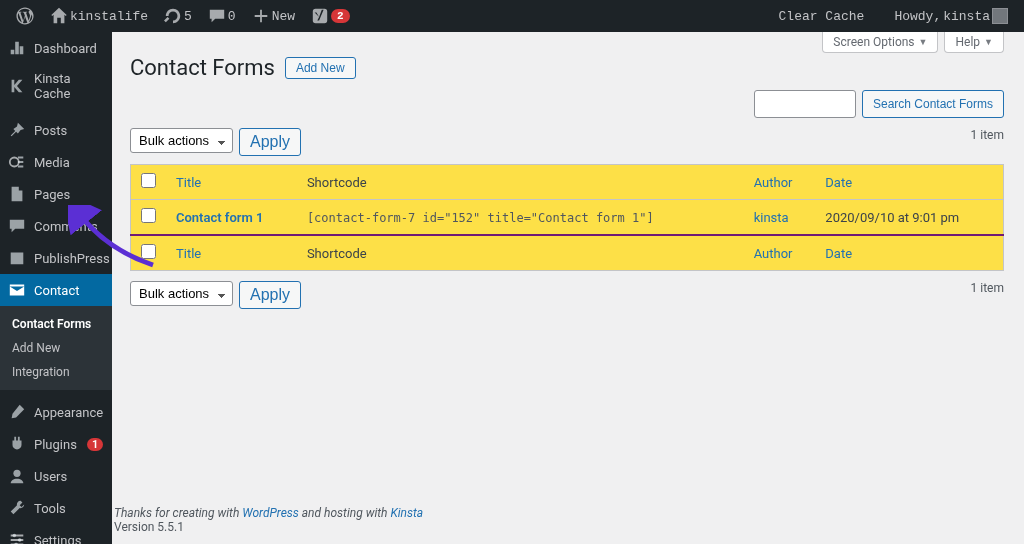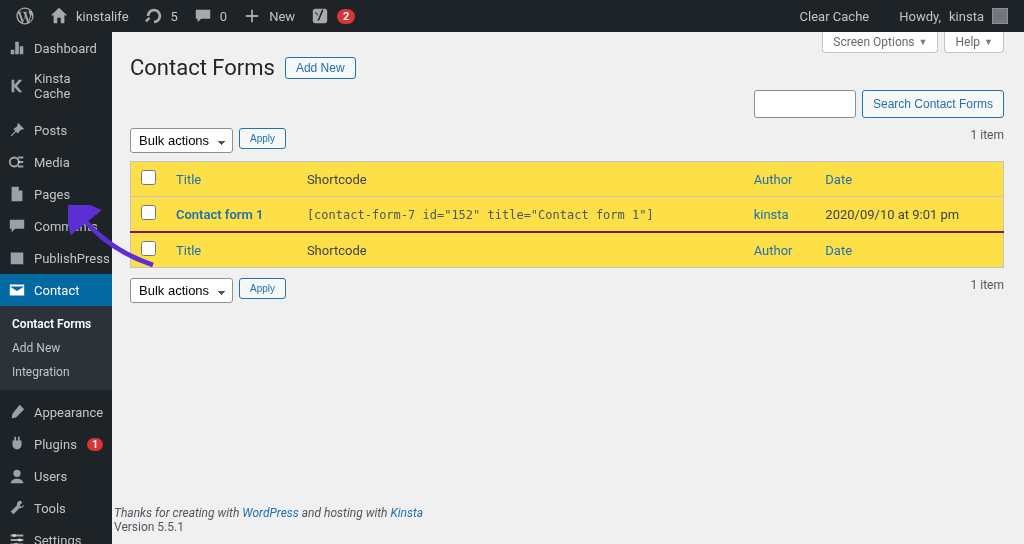--- a/index.html
+++ b/index.html
@@ -2,21 +2,21 @@
 <html><head>
 <meta charset="utf-8">
 <style>
 * { box-sizing: border-box; margin: 0; padding: 0; }
 body { font-family: -apple-system, BlinkMacSystemFont, "Segoe UI", Roboto, sans-serif; font-size: 13px; color: #3c434a; background: #f0f0f1; width: 1024px; height: 544px; overflow: hidden; position: relative; }
 
 
 .adminbar { height: 32px; background: #1d2327; color: #c3c4c7; display: flex; align-items: center; padding: 0 8px; font-size: 13px; }
 .adminbar .left { display: flex; align-items: center; gap: 0; }
 .adminbar .right { margin-left: auto; display: flex; align-items: center; gap: 14px; }
-.ab-item { display: flex; align-items: center; gap: 8px; padding: 0 8px; height: 32px; color: #c3c4c7; cursor: pointer; }
+.ab-item { display: flex; align-items: center; gap: 2px; padding: 0 8px; height: 32px; color: #c3c4c7; cursor: pointer; font-family: Liberation Mono, monospace; }
 .ab-item .ico { display: inline-flex; width: 18px; height: 18px; align-items: center; justify-content: center; }
 .ab-item svg { width: 18px; height: 18px; fill: #a7aaad; }
 .badge-orange { background: #d63638; color: #fff; border-radius: 10px; padding: 1px 6px; font-size: 11px; font-weight: 600; }
 .avatar-sq { width: 16px; height: 16px; background: #72777c; border: 1px solid #8c8f94; }
 
 
 .sidebar { position: absolute; top: 32px; left: 0; bottom: 0; width: 112px; background: #1d2327; color: #c3c4c7; font-size: 13px; }
 .menu-item { display: flex; align-items: center; gap: 8px; padding: 7px 8px; cursor: pointer; color: #c3c4c7; }
 .menu-item.current { background: #0369a1; color: #fff; position: relative; }
 .menu-item.current::after { content: ""; position: absolute; right: -8px; top: 50%; transform: translateY(-50%); border: 8px solid transparent; border-right-color: #f0f0f1; }
@@ -34,21 +34,21 @@
 .screen-tab { background: #fff; border: 1px solid #c3c4c7; border-top: none; border-radius: 0 0 4px 4px; padding: 3px 10px; font-size: 12px; color: #646970; cursor: pointer; display: flex; align-items: center; gap: 4px; }
 .tri { font-size: 9px; color: #787c82; }
 .heading-row { display: flex; align-items: center; gap: 10px; margin-top: 2px; }
 h1 { font-size: 22px; font-weight: 400; color: #1d2327; }
 .btn-outline { border: 1px solid #2271b1; color: #2271b1; background: #f6f7f7; padding: 3px 10px; border-radius: 3px; font-size: 12px; cursor: pointer; }
 .search-row { display: flex; justify-content: flex-end; gap: 6px; margin-top: 10px; }
 .search-input { width: 102px; height: 28px; border: 1px solid #8c8f94; border-radius: 3px; padding: 0 6px; }
 .tablenav { display: flex; align-items: flex-start; margin-top: 10px; }
 .tablenav .rcount { margin-left: auto; font-size: 12px; color: #50575e; }
 .ba-select { border: 1px solid #8c8f94; border-radius: 3px; padding: 4px 22px 4px 8px; font-size: 13px; background: #fff; cursor: pointer; -webkit-appearance: none; appearance: none; background-image: linear-gradient(45deg, transparent 50%, #555 50%), linear-gradient(135deg, #555 50%, transparent 50%); background-position: right 10px top 12px, right 6px top 12px; background-size: 4px 4px, 4px 4px; background-repeat: no-repeat; }
-.apply-btn { border: 1px solid #2271b1; color: #2271b1; background: #f6f7f7; padding: 4px 10px; border-radius: 3px; font-size: 10px; margin-left: 6px; cursor: pointer; }
+.apply-btn { border: 1px solid #2271b1; color: #2271b1; background: #f6f7f7; padding: 4px 10px; border-radius: 3px; font-size: 16px; margin-left: 6px; cursor: pointer; }
 
 table.listing { width: 100%; border-collapse: collapse; margin-top: 8px; background: #fde047; border: 1px solid #c3c4c7; }
 table.listing th, table.listing td { text-align: left; font-weight: 400; padding: 8px 10px; font-size: 13px; vertical-align: middle; }
 table.listing thead th, table.listing tfoot th { color: #2271b1; border-bottom: 1px solid #c3c4c7; }
 table.listing thead th.plain, table.listing tfoot th.plain { color: #3c434a; }
 table.listing tfoot th { border-bottom: none; border-top: 1px solid #c3c4c7; }
 table.listing .cbcol { width: 30px; }
 table.listing tbody td { border-bottom: 2px solid #701a75; }
 .rowlink { color: #2271b1; font-weight: 600; }
 code.short { font-family: Menlo, Consolas, monospace; color: #50575e; font-size: 12px; }

